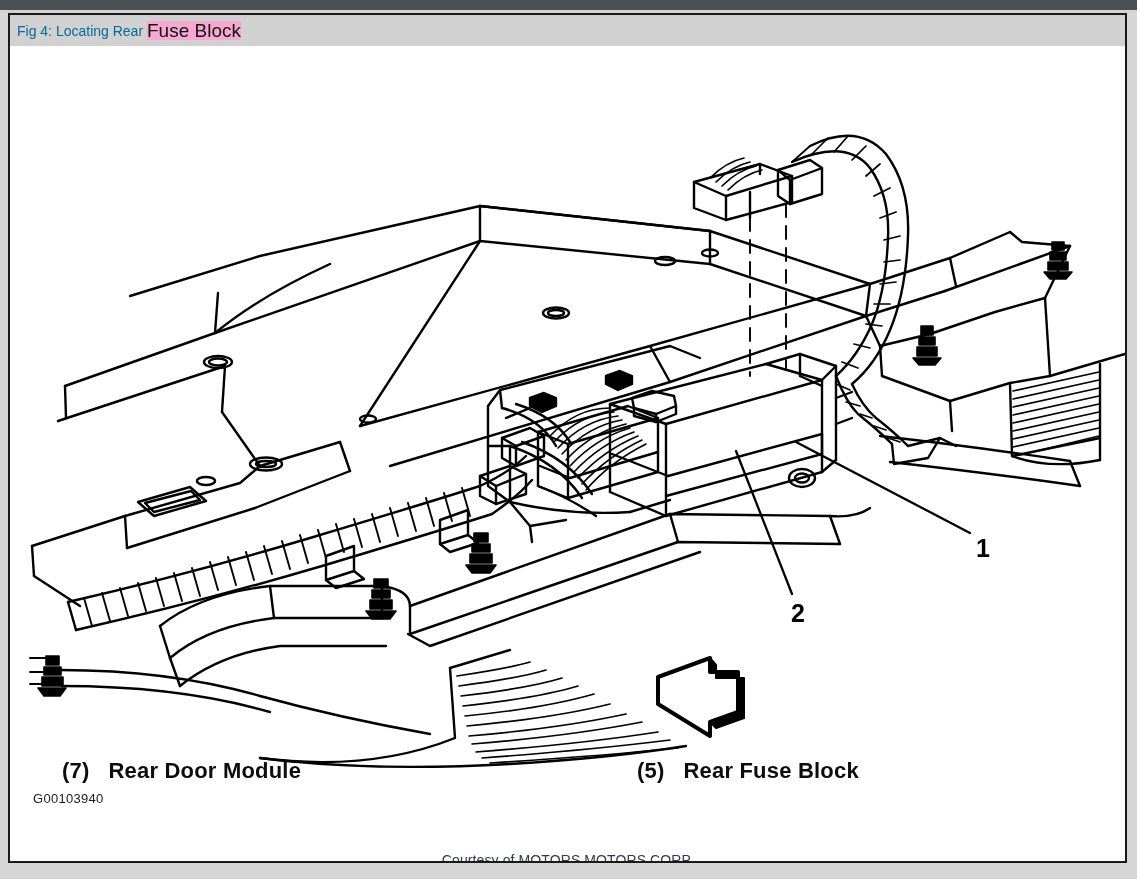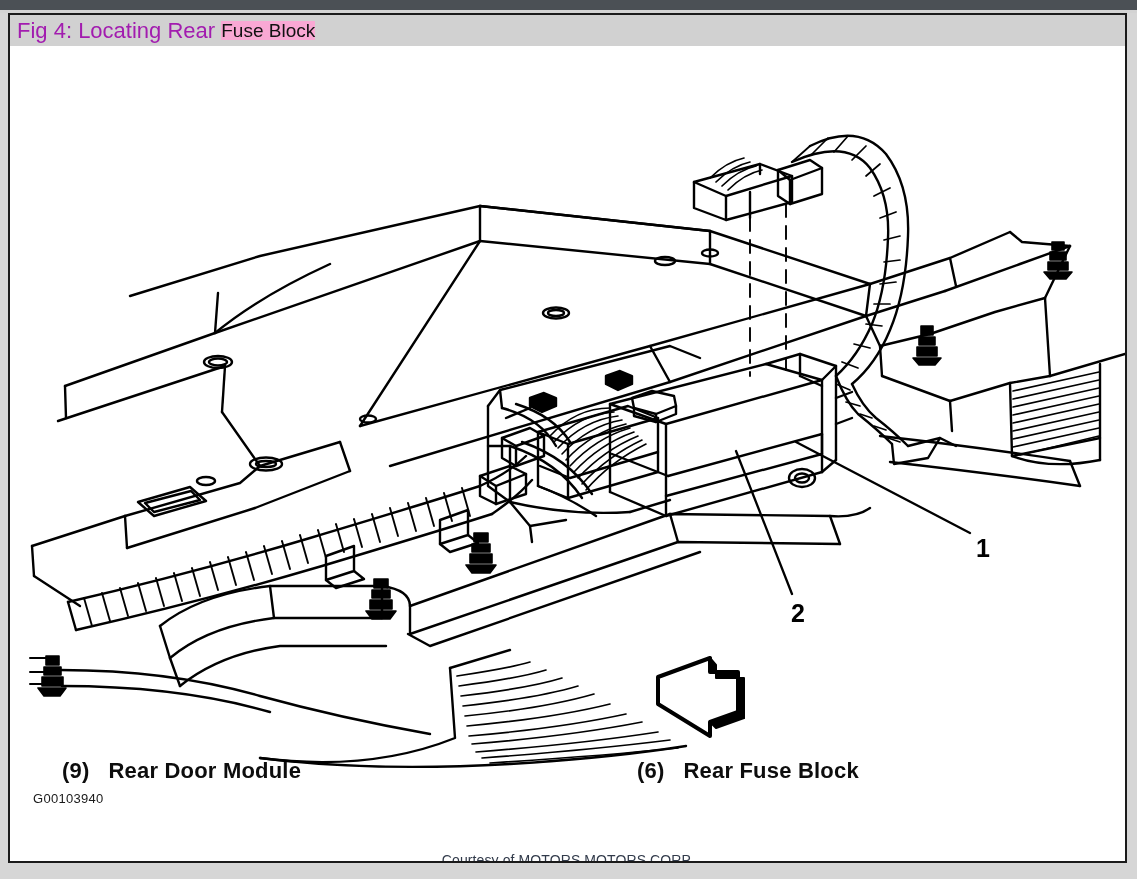--- a/index.html
+++ b/index.html
@@ -35,21 +35,21 @@
   
   .fig-titlebar{
     position:absolute;left:0;top:0;
     width:100%;height:31px;
     background:#d1d1d1;
     display:flex;align-items:center;
     box-sizing:border-box;
     padding-left:7px;
   }
   .fig-title-text{
-    font-size:22px;color:#a21caf;white-space:pre;
+    font-size:14px;color:#0369a1;white-space:pre;
     font-family:"Liberation Sans",sans-serif;
     line-height:1;
   }
   .fig-title-hl{
     font-size:19px;color:#111111;white-space:pre;
     background:#f9a8d4;
     font-family:"Liberation Sans",sans-serif;
     line-height:1;
   }
 
@@ -439,22 +439,22 @@
             <path d="M700,612 L706,619 L706,632 L734,632 L734,672 L728,666 L728,626 L700,626 Z" fill="#000" stroke="#000" stroke-width="2"></path>
             <path d="M728,666 L734,672 L706,682 L700,676 Z" fill="#000" stroke="#000" stroke-width="2"></path>
           </g>
 
         </g>
       </svg>
 
       <div class="callout-num" style="left:966px;top:490px;">1</div>
       <div class="callout-num" style="left:781px;top:555px;">2</div>
 
-      <div class="legend-item" style="left:52px;top:712px;">(9)   Rear Door Module</div>
-      <div class="legend-item" style="left:627px;top:712px;">(6)   Rear Fuse Block</div>
+      <div class="legend-item" style="left:52px;top:712px;">(7)   Rear Door Module</div>
+      <div class="legend-item" style="left:627px;top:712px;">(5)   Rear Fuse Block</div>
 
       <div class="art-id" style="left:23px;top:745px;">G00103940</div>
 
       <div class="courtesy" style="left:0;top:806px;">Courtesy of MOTORS MOTORS CORP.</div>
 
     </div>
   </div>
 </div>
 
 </body></html>

